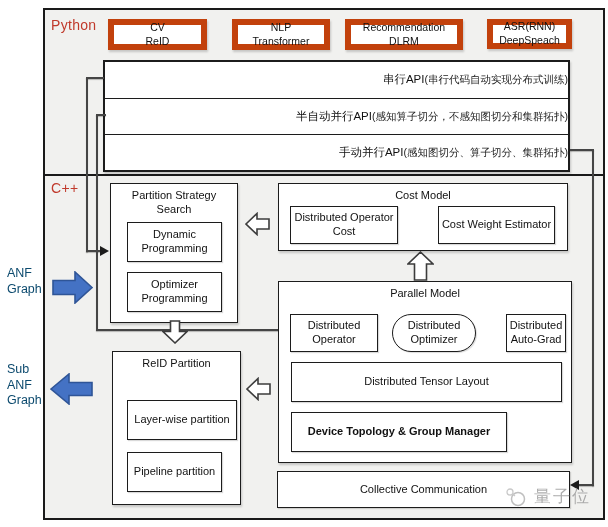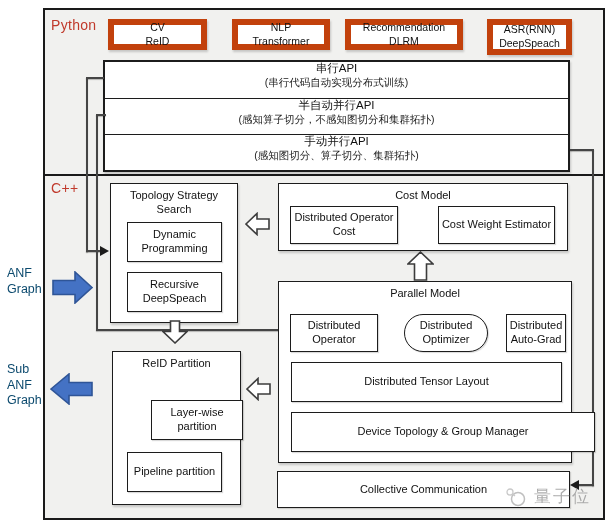--- a/index.html
+++ b/index.html
@@ -35,21 +35,21 @@
     display:flex;align-items:center;justify-content:center;text-align:center;
     font-size:11px;line-height:1.25;box-sizing:border-box;
     box-shadow:1px 1px 1px rgba(0,0,0,.15);
   }
   .api-stack{
     position:absolute;left:103px;top:60px;width:467px;
     background:#fff;border:2px solid #1c1c1c;box-sizing:border-box;
     box-shadow:1px 2px 2px rgba(0,0,0,.18);
   }
   .api-row{
-    height:36px;display:flex;flex-direction:column;align-items:center;justify-content:flex-start;
+    height:36px;display:flex;align-items:center;justify-content:flex-end;
     text-align:center;box-sizing:border-box;
   }
   .api-row + .api-row{border-top:1.6px solid #1c1c1c;}
   .api-title{font-size:11.5px;line-height:1.2;}
   .api-desc{font-size:10.5px;line-height:1.25;color:#1c1c1c;}
   .divider{
     position:absolute;left:43px;top:174px;width:560px;height:2px;background:#1a1a1a;
   }
   .hline,.vline{position:absolute;background:#454545;box-shadow:0 1px 1px rgba(0,0,0,.25);}
   .hline{height:2px;}
@@ -84,21 +84,21 @@
     <span class="l1">ReID</span>
   </div>
   <div class="bx" style="left:232px;top:19px;width:98px;height:31px;">
     <span class="l1">NLP</span>
     <span class="l1">Transformer</span>
   </div>
   <div class="bx" style="left:345px;top:19px;width:118px;height:31px;">
     <span class="l1">Recommendation</span>
     <span class="l1">DLRM</span>
   </div>
-  <div class="bx" style="left:487px;top:19px;width:85px;height:36px;text-align:right;">
+  <div class="bx" style="left:487px;top:19px;width:85px;height:30px;text-align:right;">
     <span class="l1">ASR(RNN)</span>
     <span class="l1">DeepSpeach</span>
   </div>
 
   <div class="api-stack">
     <div class="api-row">
       <div class="api-title">串行API</div>
       <div class="api-desc">(串行代码自动实现分布式训练)</div>
     </div>
     <div class="api-row">
@@ -124,44 +124,44 @@
   <div class="vline" style="left:96px;top:114px;height:216px;"></div>
   <div class="hline" style="left:96px;top:329px;width:185px;"></div>
   <div class="ah ah-right" style="left:280px;top:325px;"></div>
 
   <div class="hline" style="left:570px;top:149px;width:24px;"></div>
   <div class="vline" style="left:592px;top:149px;height:337px;"></div>
   <div class="hline" style="left:578px;top:484px;width:16px;"></div>
   <div class="ah ah-left" style="left:570px;top:480px;"></div>
 
   <div class="group" style="left:110px;top:183px;width:128px;height:140px;">
-    <div class="group-title" style="padding:0 14px;">Topology Strategy Search</div>
+    <div class="group-title" style="padding:0 14px;">Partition Strategy Search</div>
   </div>
   <div class="inner" style="left:127px;top:222px;width:95px;height:40px;">Dynamic Programming</div>
-  <div class="inner" style="left:127px;top:272px;width:95px;height:40px;">Recursive DeepSpeach</div>
+  <div class="inner" style="left:127px;top:272px;width:95px;height:40px;">Optimizer Programming</div>
 
   <div class="group" style="left:278px;top:183px;width:290px;height:68px;">
     <div class="group-title">Cost Model</div>
   </div>
   <div class="inner" style="left:290px;top:206px;width:108px;height:38px;">Distributed Operator Cost</div>
   <div class="inner" style="left:438px;top:206px;width:117px;height:38px;">Cost Weight Estimator</div>
 
   <div class="group" style="left:278px;top:281px;width:294px;height:182px;">
     <div class="group-title">Parallel Model</div>
   </div>
   <div class="inner" style="left:290px;top:314px;width:88px;height:38px;">Distributed Operator</div>
-  <div class="inner" style="left:404px;top:314px;width:84px;height:38px;border-radius:19px;">Distributed Optimizer</div>
+  <div class="inner" style="left:392px;top:314px;width:84px;height:38px;border-radius:19px;">Distributed Optimizer</div>
   <div class="inner" style="left:478px;top:314px;width:60px;height:38px;margin-left:28px;">Distributed Auto-Grad</div>
   <div class="inner" style="left:291px;top:362px;width:271px;height:40px;">Distributed Tensor Layout</div>
-  <div class="inner" style="left:291px;top:412px;width:304px;height:40px;">Device Topology &amp; Group Manager</div>
+  <div class="inner" style="left:291px;top:412px;width:216px;height:40px;font-weight:bold;">Device Topology &amp; Group Manager</div>
 
   <div class="group" style="left:112px;top:351px;width:129px;height:154px;">
     <div class="group-title">ReID Partition</div>
   </div>
-  <div class="inner" style="left:127px;top:400px;width:92px;height:40px;margin-left:24px;">Layer-wise partition</div>
+  <div class="inner" style="left:127px;top:400px;width:110px;height:40px;">Layer-wise partition</div>
   <div class="inner" style="left:127px;top:452px;width:95px;height:40px;">Pipeline partition</div>
 
   <div class="inner" style="left:277px;top:471px;width:293px;height:37px;border-width:1.8px;">Collective Communication</div>
 
   <svg class="arrow-svg" style="left:245px;top:212px;" width="25" height="24" viewBox="0 0 25 24">
     <polygon points="1,12 12,1.5 12,7 24,7 24,17 12,17 12,22.5" fill="#ffffff" stroke="#3c3c3c" stroke-width="1.6"></polygon>
   </svg>
   <svg class="arrow-svg" style="left:407px;top:251px;" width="27" height="30" viewBox="0 0 27 30">
     <polygon points="13.5,1 26,13 19.5,13 19.5,29 7.5,29 7.5,13 1,13" fill="#ffffff" stroke="#3c3c3c" stroke-width="1.6"></polygon>
   </svg>

